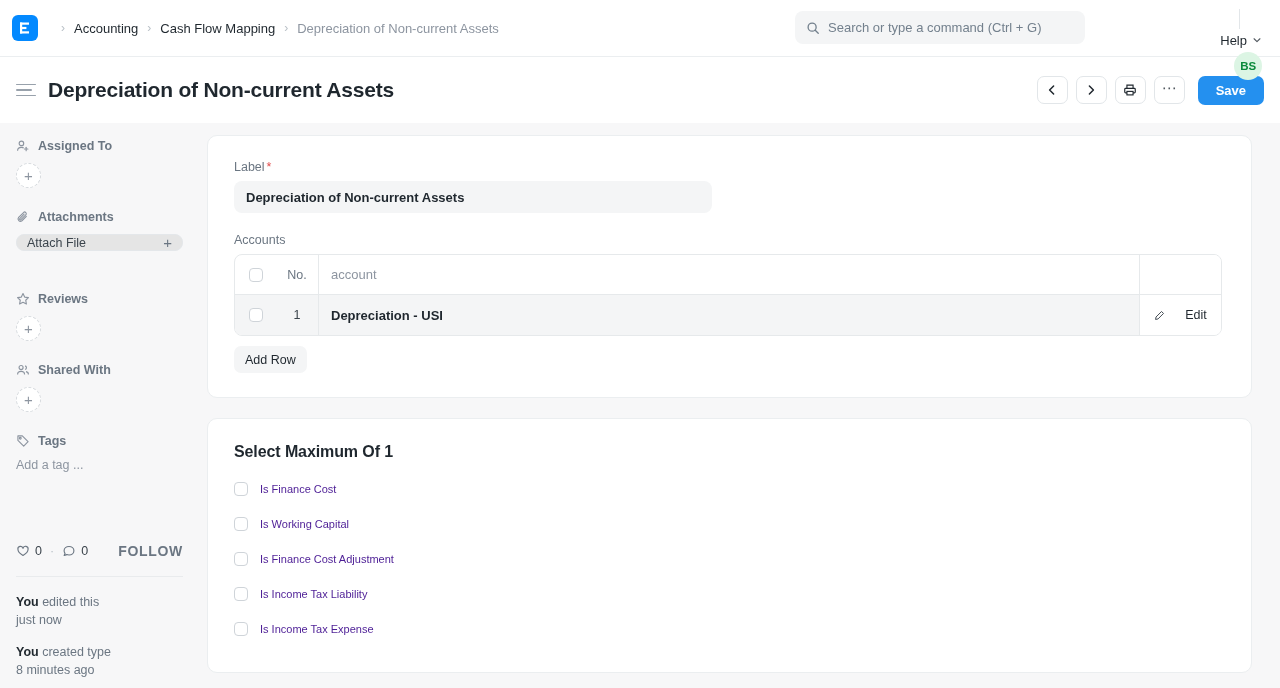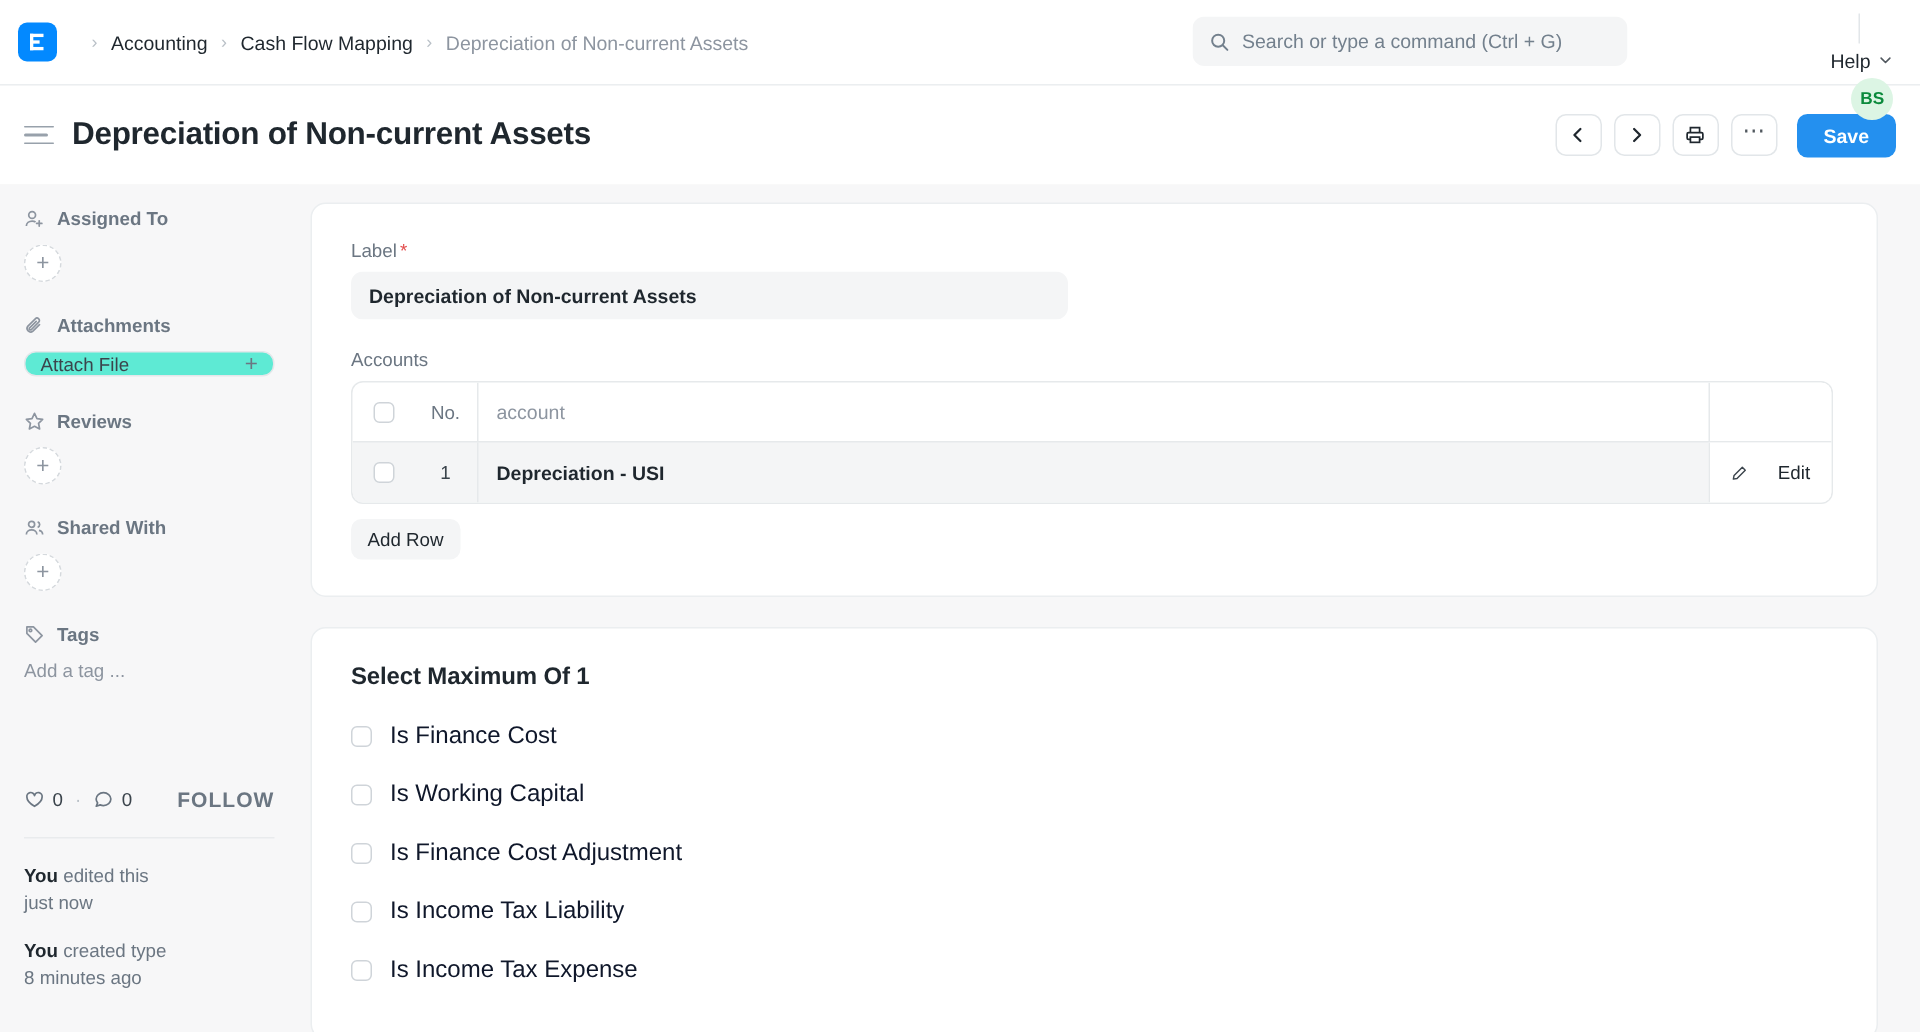--- a/index.html
+++ b/index.html
@@ -130,25 +130,25 @@
   }
   .side-head .ico { display: flex; flex: 0 0 auto; }
   .plus-circle {
     width: 25px; height: 25px; border-radius: 50%;
     border: 1px dashed #d5d9dd; background: #fff;
     display: flex; align-items: center; justify-content: center;
     color: #8d95a0; font-size: 15px; cursor: pointer; line-height: 1;
     margin-bottom: 22px;
   }
   .attach-box {
-    height: 17px; background: #5eead4; border: 1px solid #e4e7ea;
+    height: 17px; background: #e5e5e5; border: 1px solid #e4e7ea;
     border-radius: 8px; display: flex; align-items: center;
     justify-content: space-between; padding: 0 10px;
     font-size: 12.5px; color: #3b444c; cursor: pointer;
-    margin-bottom: 23px;
+    margin-bottom: 41px;
   }
   .attach-box .p { color: #6b7682; font-size: 15px; line-height: 1; }
   .add-tag {
     font-size: 12.5px; color: #8d95a0; cursor: pointer; margin-top: 2px;
   }
 
   .social-row {
     display: flex; align-items: center;
     margin-top: 71px; font-size: 12.5px; color: #3b444c;
   }
@@ -219,21 +219,21 @@
     background: #f4f5f6; border: none; border-radius: 7px;
     font-size: 12.5px; color: #1f272e; cursor: pointer; font-family: Liberation Sans, sans-serif;
   }
 
   .section-title {
     font-size: 16px; font-weight: 700; letter-spacing: -0.1px;
     margin-bottom: 21px;
   }
   .cb-row { display: flex; align-items: center; gap: 12px; margin-bottom: 21px; }
   .cb-row:last-child { margin-bottom: 12px; }
-  .cb-label { font-size: 16px; color: #0f172a; cursor: pointer; }
+  .cb-label { font-size: 11px; color: #4c1d95; cursor: pointer; }
   .card.partial { height: 60px; padding: 0; margin-bottom: 0; }
 </style>
 </head>
 <body>
 
 <div class="navbar">
   <div class="logo">
     <svg width="14" height="14" viewBox="0 0 14 14">
       <rect x="2" y="1.5" width="9" height="2.2" fill="#fff"></rect>
       <rect x="2" y="1.5" width="2.2" height="11" fill="#fff"></rect>

